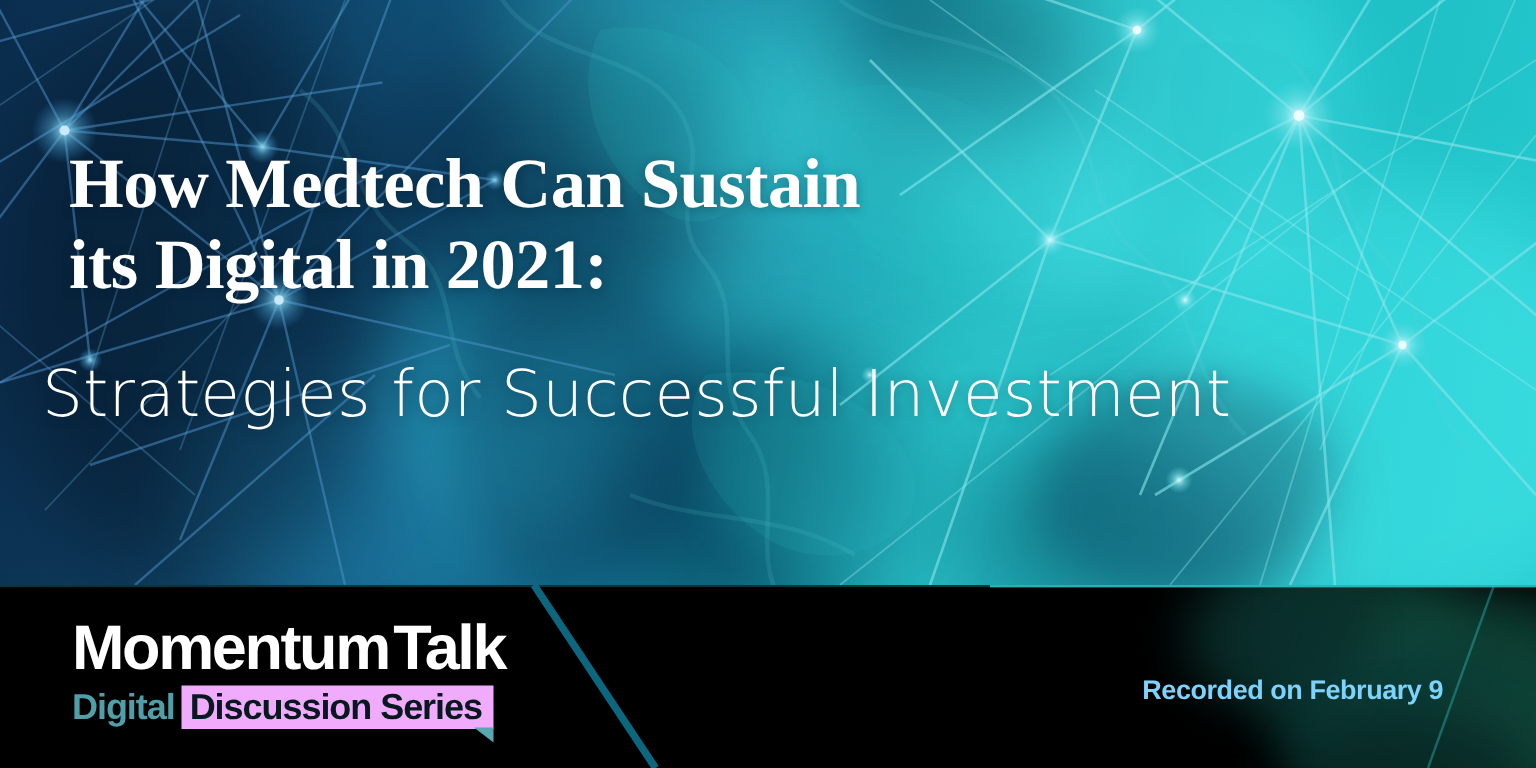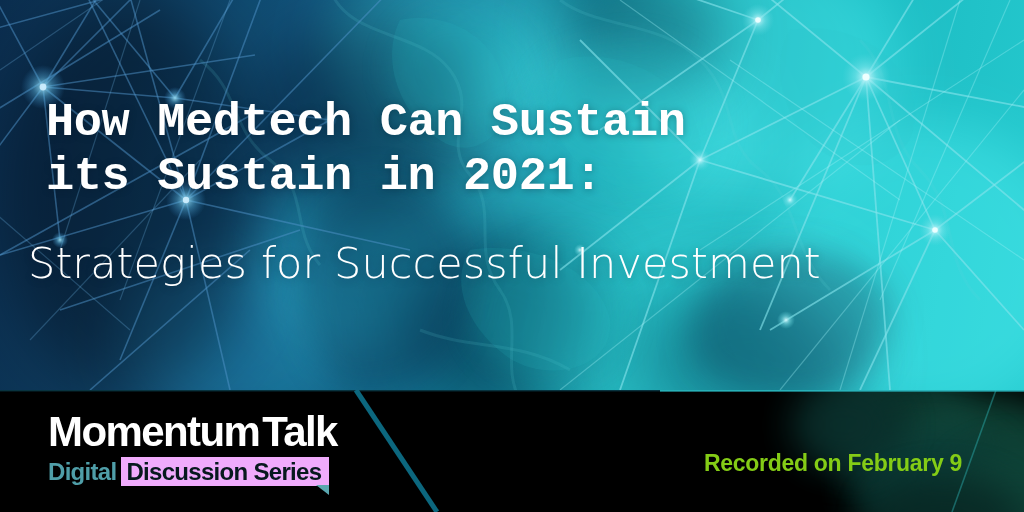--- a/index.html
+++ b/index.html
@@ -64,21 +64,21 @@
 
   
   #title-block {
     position:absolute;
     left:46px; top:96px;
     width:940px;
     z-index:40;
   }
   .tline {
     color:#ffffff;
-    font-family:Liberation Mono, monospace;
+    font-family:Liberation Serif, serif;
     font-weight:bold;
     font-size:47px;
     line-height:54px;
     letter-spacing:-0.4px;
     white-space:nowrap;
     text-shadow:0 1px 7px rgba(2,22,40,.35);
   }
   #subtitle {
     position:absolute;
     left:28px; top:238px;
@@ -168,23 +168,23 @@
     border-left:13px solid transparent;
     border-top:10px solid #5aa7b0;
   }
 
   
   #recorded {
     position:absolute;
     right:62px; top:450px;
     font-family:"Liberation Sans", sans-serif;
     font-weight:bold;
-    font-size:23px;
+    font-size:18px;
     letter-spacing:-0.3px;
-    color:#84cc16;
+    color:#7dd3fc;
     white-space:nowrap;
     z-index:46;
   }
 </style>
 </head>
 <body>
 
 <div id="banner">
 
   <div id="hero">
@@ -330,21 +330,21 @@
 
       <circle cx="43" cy="87" r="3.4" fill="#cfeeff" fill-opacity="0.9"></circle>
       <circle cx="186" cy="200" r="3.2" fill="#cfeeff" fill-opacity="0.9"></circle>
       <circle cx="866" cy="77" r="3.6" fill="#f0ffff" fill-opacity="0.95"></circle>
       <circle cx="935" cy="230" r="2.8" fill="#f0ffff" fill-opacity="0.9"></circle>
       <circle cx="758" cy="20" r="2.8" fill="#f0ffff" fill-opacity="0.9"></circle>
     </svg>
 
     <div id="title-block">
       <div class="tline">How Medtech Can Sustain</div>
-      <div class="tline">its Sustain in 2021:</div>
+      <div class="tline">its Digital in 2021:</div>
     </div>
     <div id="subtitle">Strategies for Successful Investment</div>
 
   </div>
 
   <div id="footer">
 
     <div class="moss" style="left:826px; top:-26px;  width:150px; height:120px; background:#0d3c33;"></div>
     <div class="moss" style="left:900px; top:6px;    width:170px; height:130px; background:#114a3c;"></div>
     <div class="moss" style="left:850px; top:40px;   width:160px; height:110px; background:#0b3a36;"></div>

